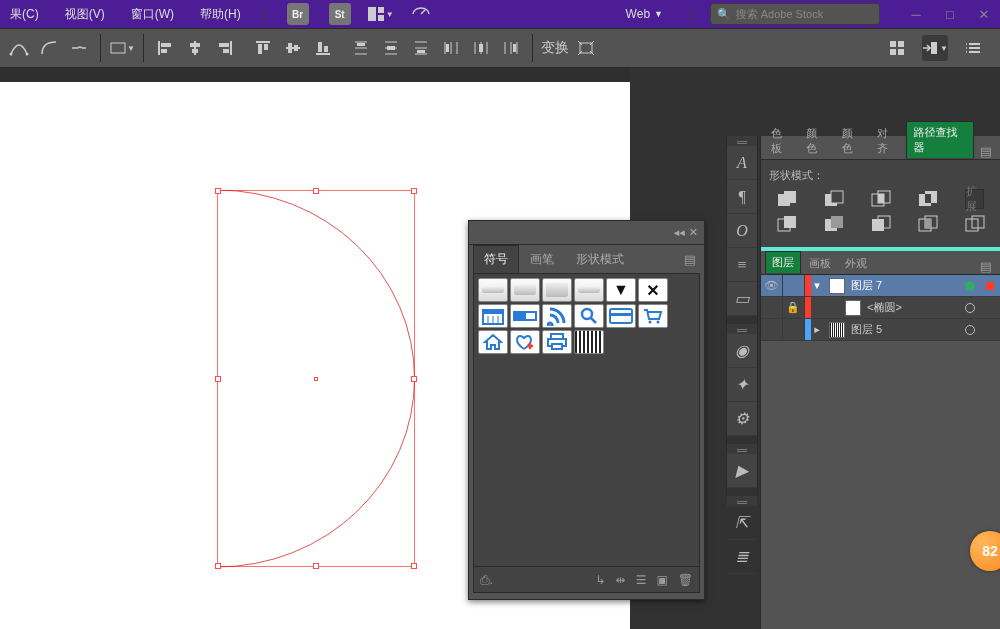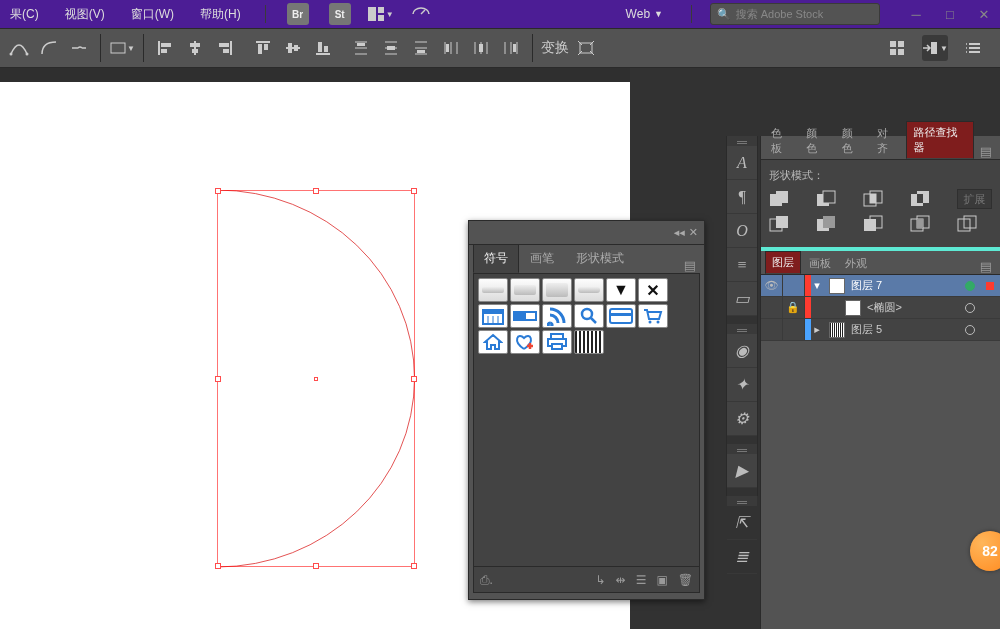--- a/index.html
+++ b/index.html
@@ -43,21 +43,21 @@
   .arrow { position: absolute; width: 0; height: 0; }
   .arrow.a1 { left: 214px; top: 136px; }
   .arrow.a2 { left: 204px; top: 582px; }
   .arrow.a3 { left: 680px; top: 60px; }
 
   
   .panel { position: absolute; background: #535353; border: 1px solid #2a2a2a; box-shadow: 0 2px 6px rgba(0,0,0,.5); }
   .sym-panel { left: 468px; top: 152px; width: 237px; height: 380px; }
   .panel-head { height: 24px; display: flex; align-items: center; padding: 0 6px; border-bottom: 1px solid #2a2a2a; }
   .panel-head .close-row { margin-left: auto; display: flex; gap: 4px; color: #aaa; font-size: 11px; }
-  .panel-tabs { display: flex; height: 28px; align-items: flex-end; padding: 0 4px; font-size: 12px; color: #aaa; }
+  .panel-tabs { display: flex; height: 28px; align-items: center; padding: 0 4px; font-size: 12px; color: #aaa; }
   .panel-tab { padding: 5px 10px; border: 1px solid transparent; cursor: default; }
   .panel-tab.active { background: #434343; border: 1px solid #2a2a2a; border-bottom: 1px solid #434343; color: #eee; }
   .panel-body { background: #434343; border: 1px solid #2a2a2a; margin: 0 4px 4px 4px; height: 320px; position: relative; display: flex; flex-direction: column; }
   .sym-grid { padding: 4px; display: grid; grid-template-columns: repeat(6, 30px); gap: 2px; align-content: start; }
   .sym-cell { width: 30px; height: 24px; background: #fff; border: 1px solid #888; border-radius: 2px; display: flex; align-items: center; justify-content: center; font-size: 16px; color: #2a7bd6; position: relative; overflow: hidden; }
   .sym-cell.btn3d { background: linear-gradient(#fdfdfd,#dcdcdc); color: #555; }
   .sym-cell.black { color: #111; font-weight: bold; }
   .panel-foot { height: 26px; border-top: 1px solid #2a2a2a; margin-top: auto; display: flex; align-items: center; padding: 0 6px; color: #999; font-size: 12px; }
   .panel-foot .r { margin-left: auto; display: flex; gap: 10px; }
 
@@ -65,24 +65,24 @@
   .dock-strip { position: absolute; top: 68px; width: 32px; background: #434343; border-left: 1px solid #2a2a2a; border-right: 1px solid #2a2a2a; }
   .dock-strip.s1 { left: 726px; height: 360px; }
   .dock-strip .dock-ic { height: 34px; display: flex; align-items: center; justify-content: center; color: #bbb; font-size: 16px; border-bottom: 1px solid #383838; font-family: Georgia, serif; font-style: italic; }
   .dock-strip .dock-head { height: 10px; background: #3a3a3a; display:flex; justify-content:center; align-items:center; }
   .dock-strip .dock-head::before { content:""; width:10px; height:1px; background:#777; box-shadow:0 2px 0 #777; }
   .dock-gap { height: 8px; background: #323232; }
 
   .right-area { position: absolute; top: 68px; left: 760px; right: 0; bottom: 0; background: #535353; border-left: 1px solid #2a2a2a; }
   .rtab-row { display: flex; height: 24px; align-items: flex-end; padding: 2px 4px 0 4px; font-size: 11px; color: #aaa; gap: 2px; border-bottom: 1px solid #2a2a2a; }
   .rtab { padding: 3px 6px; }
-  .rtab.active { background: #7f1d1d; border: 1px solid #2a2a2a; border-bottom: 1px solid #434343; color: #eee; }
+  .rtab.active { background: #15803d; border: 1px solid #2a2a2a; border-bottom: 1px solid #434343; color: #eee; }
   .rtab-menu { margin-left: auto; color: #999; font-size: 13px; padding: 0 4px;}
   .rpanel-body { background: #434343; padding: 8px; font-size: 11px; color: #bbb; border-bottom: 4px solid #5eead4; }
-  .mode-row { display: flex; gap: 27px; align-items: center; margin: 6px 0; }
+  .mode-row { display: flex; gap: 27px; align-items: center; margin: 6px 8px; }
   .mode-ic { width: 22px; height: 18px; display: flex; align-items: center; justify-content: center; }
   .expand-btn { margin-left: auto; width: 54px; height: 20px; background: #3a3a3a; border: 1px solid #2f2f2f; color: #777; font-size: 11px; display: flex; align-items: center; justify-content: center; }
 
   
   .layers-body { background: #434343; flex: 1; font-size: 11px; color: #ccc; }
   .layer-row { display: flex; align-items: center; height: 22px; border-bottom: 1px solid #3a3a3a; }
   .layer-row.sel { background: #5a7aa8; color: #fff; }
   .lcol { width: 22px; display: flex; align-items: center; justify-content: center; color: #bbb; border-right: 1px solid #3a3a3a; height: 100%; }
   .lcolor { width: 6px; height: 100%; }
   .lthumb { width: 16px; height: 16px; background: #fff; margin: 0 6px; border: 1px solid #666; }

